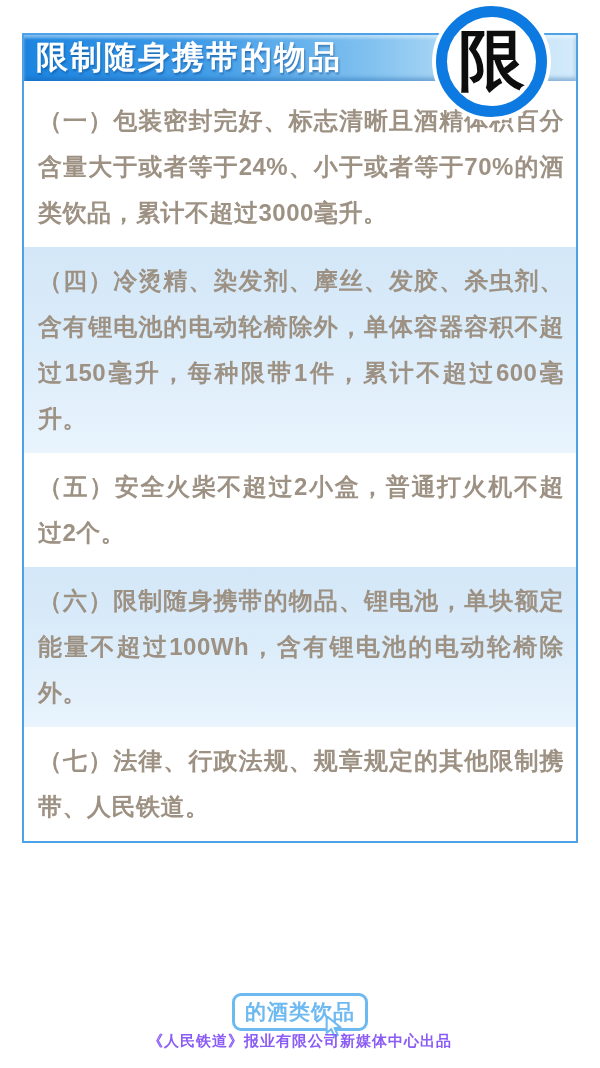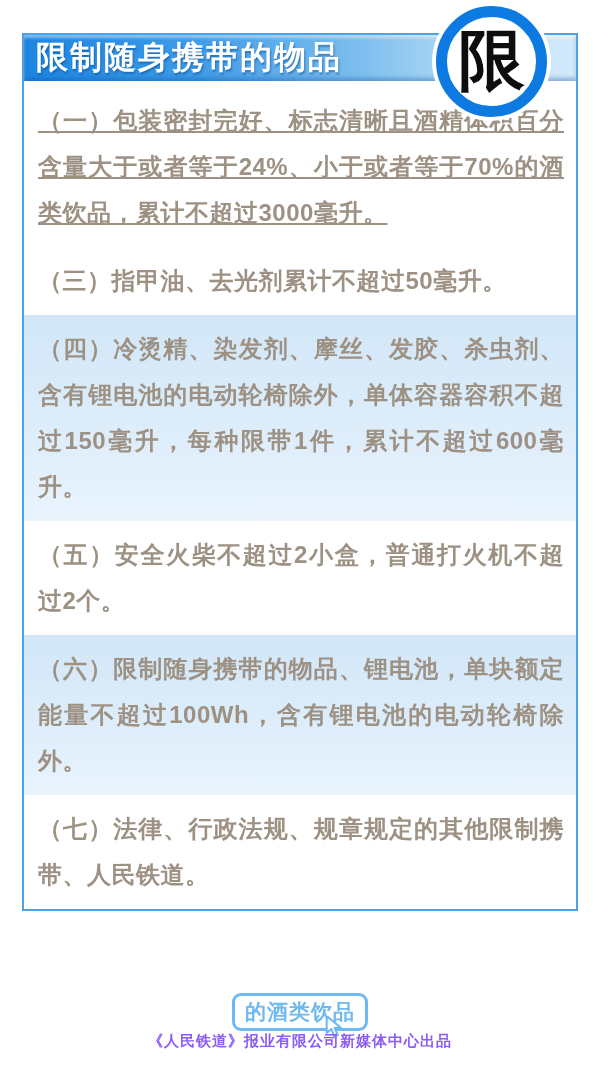--- a/index.html
+++ b/index.html
@@ -76,21 +76,21 @@
     line-height: 46px;
     font-weight: bold;
     color: #9d9183;
     letter-spacing: 0.5px;
     text-align: justify;
     background: #ffffff;
   }
   .item.alt {
     background: linear-gradient(180deg, #d3e7f8 0%, #ddedfa 55%, #e9f4fd 100%);
   }
-  .item.first { padding-top: 17px; text-decoration: underline; }
+  .item.first { padding-top: 17px; }
 
   
   .logo-box {
     position: absolute;
     left: 50%;
     top: 993px;
     transform: translateX(-50%);
     border: 3px solid #6fb9f1;
     border-radius: 9px;
     padding: 2px 10px;
@@ -124,21 +124,20 @@
 <div class="page">
 
   <div class="card">
 
     <div class="header-bar">
       <div class="header-title">限制随身携带的物品</div>
     </div>
 
     <div class="items">
       <div class="item first">（一）包装密封完好、标志清晰且酒精体积百分含量大于或者等于24%、小于或者等于70%的酒类饮品，累计不超过3000毫升。</div>
-      <div class="item">（三）指甲油、去光剂累计不超过50毫升。</div>
       <div class="item alt">（四）冷烫精、染发剂、摩丝、发胶、杀虫剂、含有锂电池的电动轮椅除外，单体容器容积不超过150毫升，每种限带1件，累计不超过600毫升。</div>
       <div class="item">（五）安全火柴不超过2小盒，普通打火机不超过2个。</div>
       <div class="item alt">（六）限制随身携带的物品、锂电池，单块额定能量不超过100Wh，含有锂电池的电动轮椅除外。</div>
       <div class="item">（七）法律、行政法规、规章规定的其他限制携带、人民铁道。</div>
     </div>
 
   </div>
 
   <div class="badge">
     <span class="badge-char">限</span>

